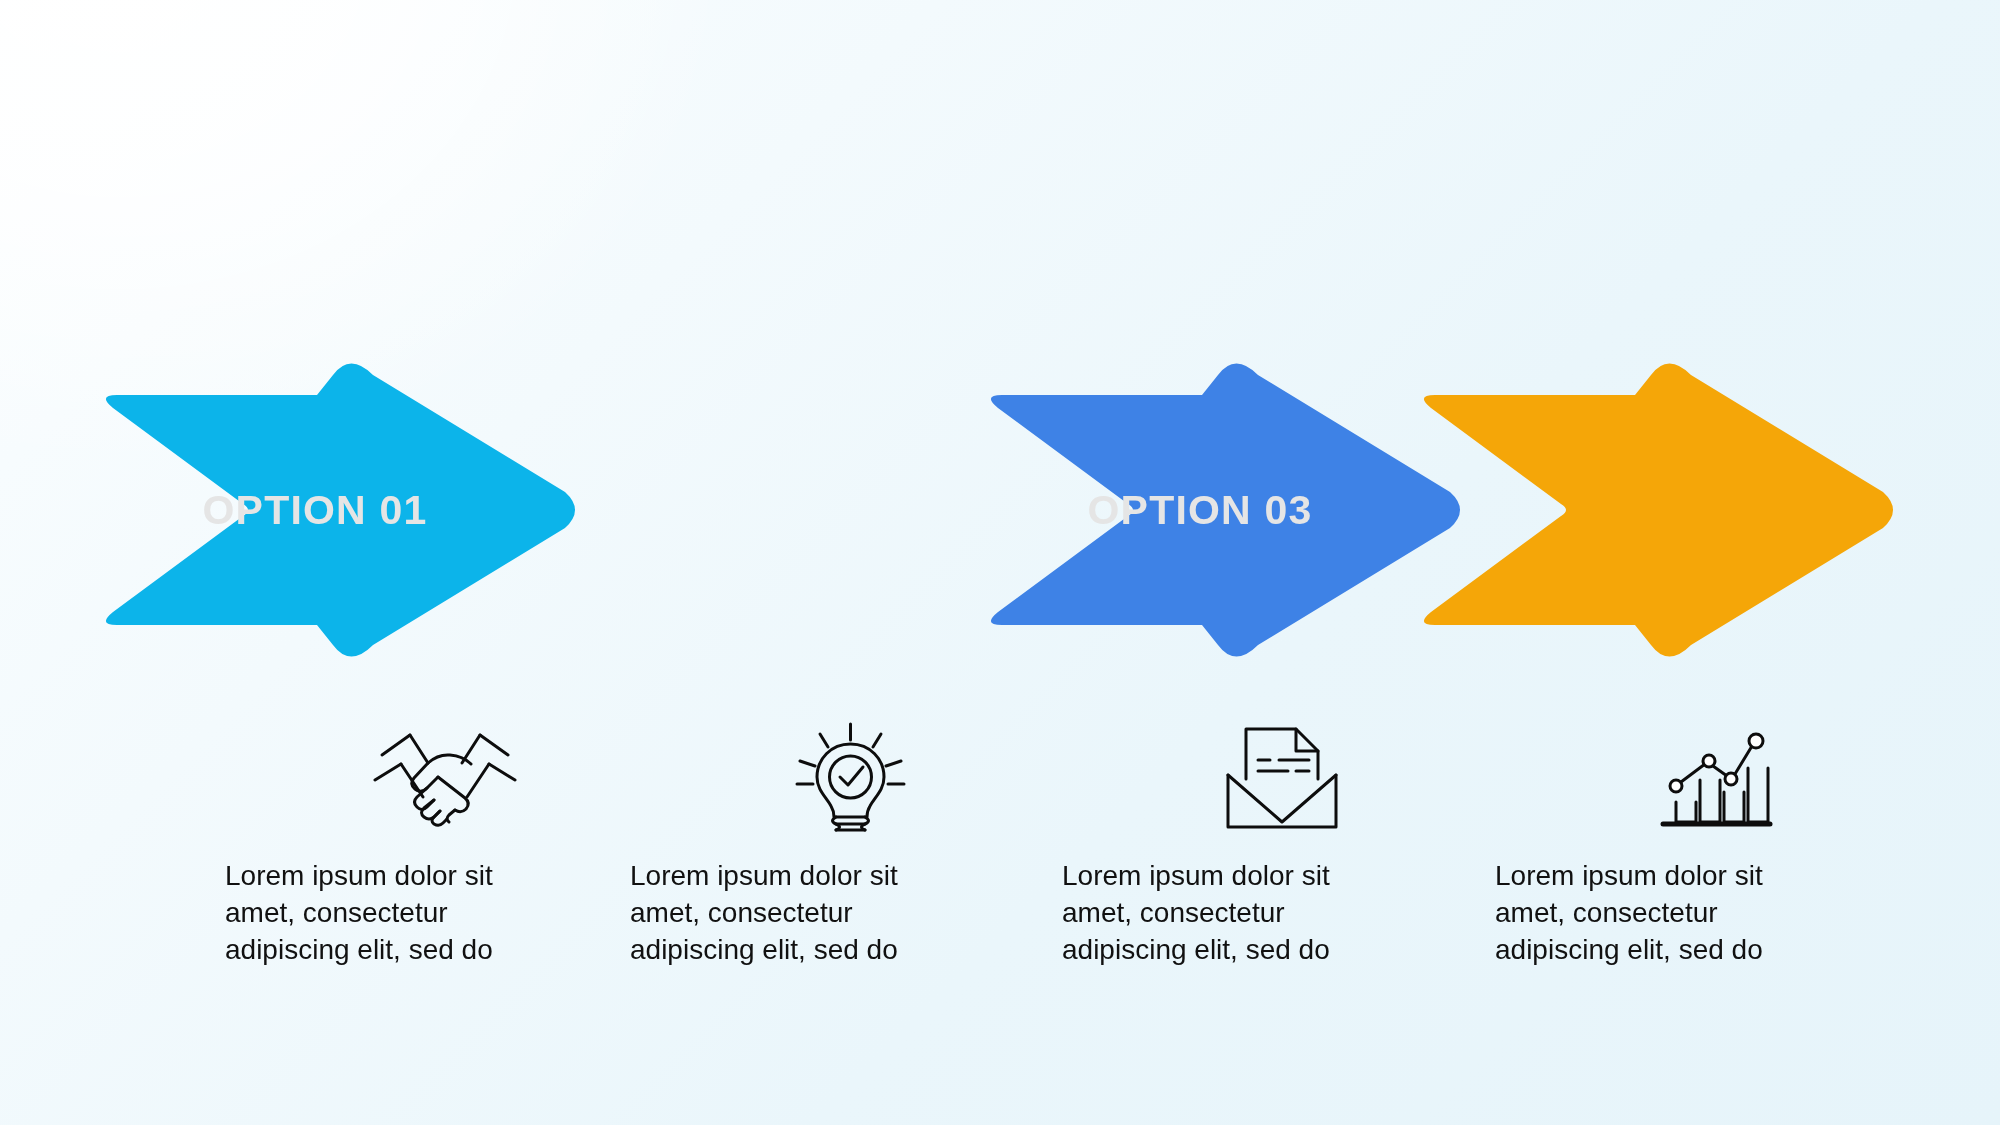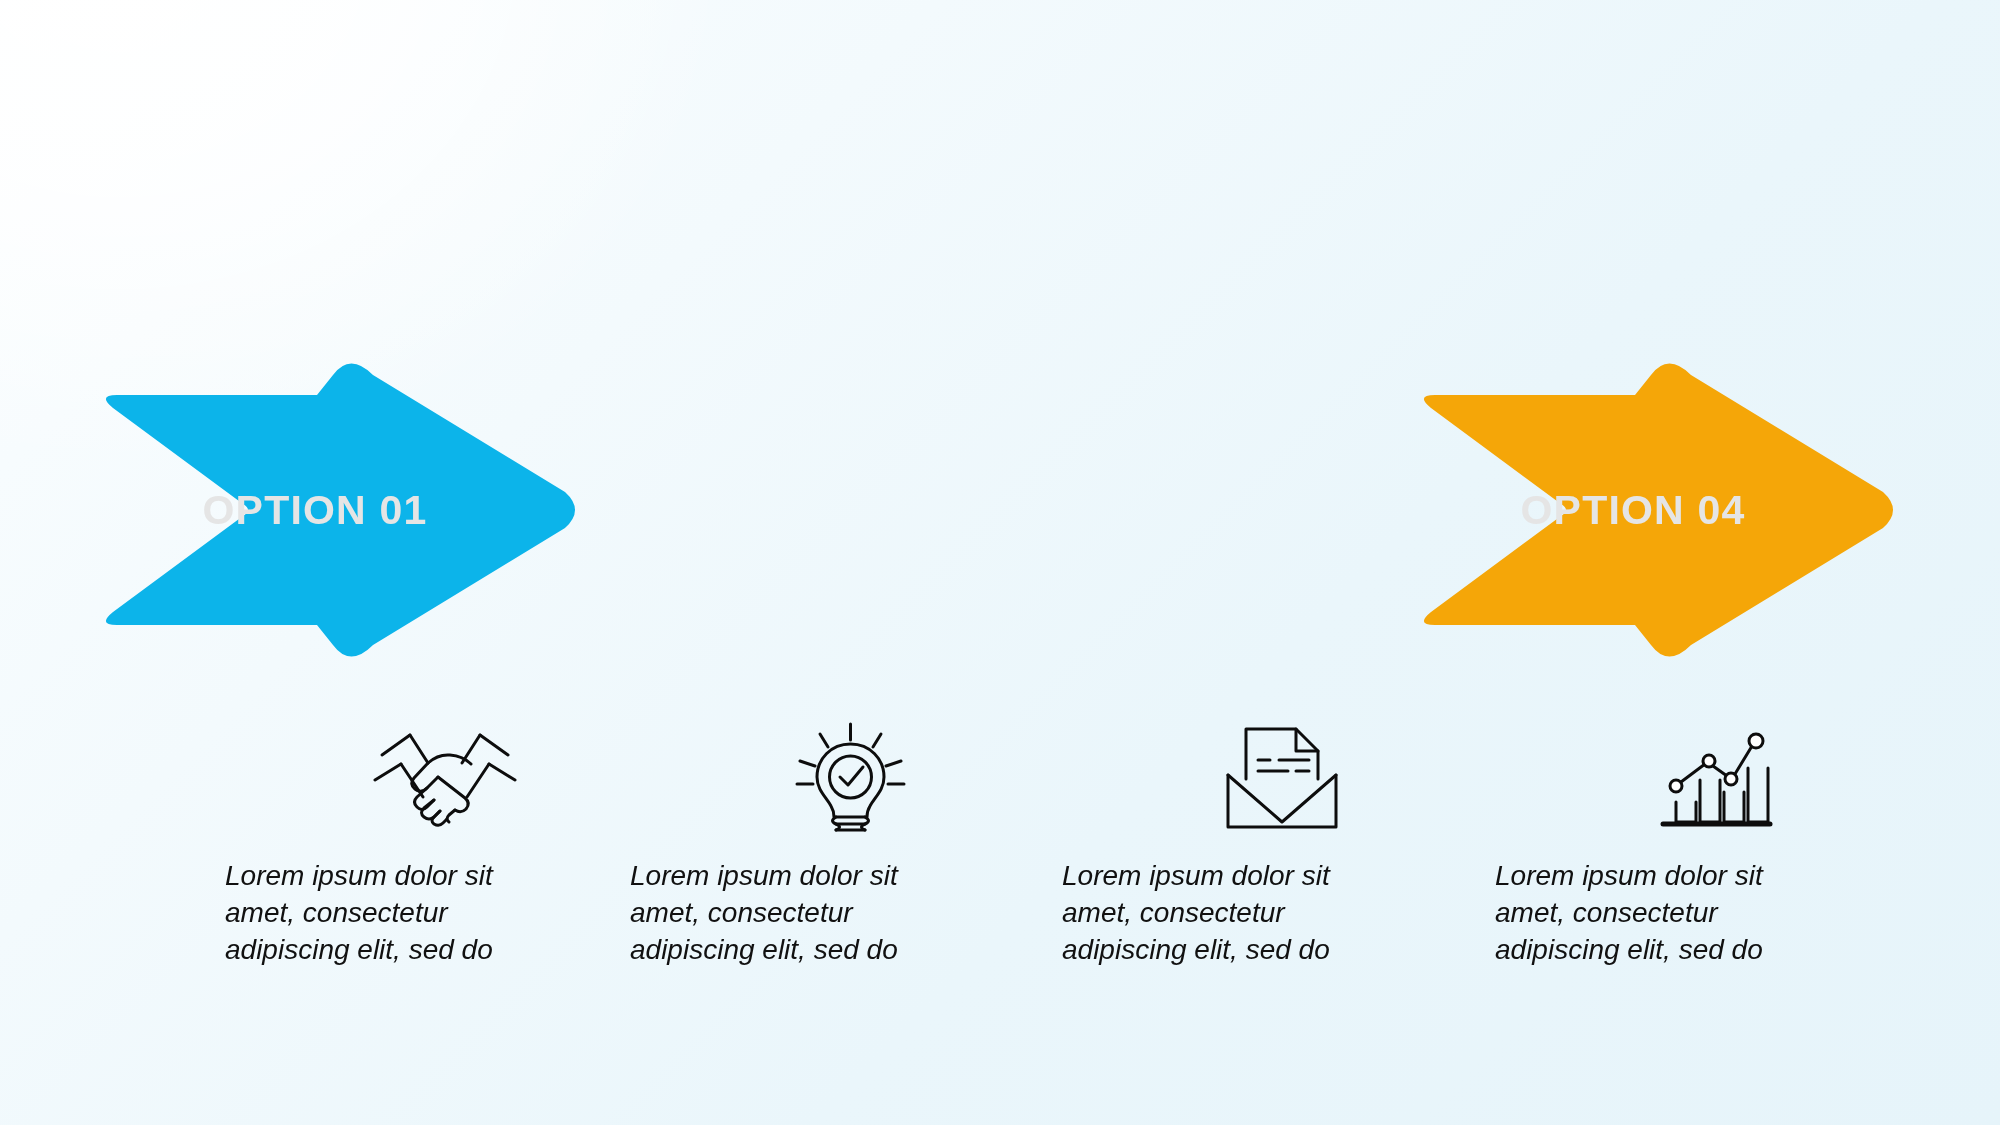--- a/index.html
+++ b/index.html
@@ -82,21 +82,20 @@
   }
   .detail-icon svg {
     display: block;
   }
   .detail-text {
     margin-top: 22px;
     font-size: 28px;
     line-height: 1.33;
     color: #111111;
     width: 300px;
-    font-style: italic;
   }
 </style>
 </head>
 <body>
 
 <div id="canvas">
 
   <div id="arrow-row">
 
     <div class="arrow-step" style="left:95px;">
@@ -114,40 +113,59 @@
                  L 22 295
                  Q 2 295 18 282
                  L 148 186
                  Q 158 180 148 174
                  Z" fill="#0cb4ea"></path>
       </svg>
       <div class="arrow-label">OPTION 01</div>
     </div>
 
 
+    <div class="arrow-step" style="left:980px;">
+      <svg width="490" height="360" viewBox="0 0 490 360">
+        <path d="M 18 78
+                 Q 2 65 22 65
+                 L 222 65
+                 L 238 45
+                 Q 255 22 278 45
+                 L 470 162
+                 Q 490 180 470 198
+                 L 278 315
+                 Q 255 338 238 315
+                 L 222 295
+                 L 22 295
+                 Q 2 295 18 282
+                 L 148 186
+                 Q 158 180 148 174
+                 Z" fill="#3e82e6"></path>
+      </svg>
+      <div class="arrow-label">OPTION 03</div>
+    </div>
 
     <div class="arrow-step" style="left:1413px;">
       <svg width="490" height="360" viewBox="0 0 490 360">
         <path d="M 18 78
                  Q 2 65 22 65
                  L 222 65
                  L 238 45
                  Q 255 22 278 45
                  L 470 162
                  Q 490 180 470 198
                  L 278 315
                  Q 255 338 238 315
                  L 222 295
                  L 22 295
                  Q 2 295 18 282
                  L 148 186
                  Q 158 180 148 174
                  Z" fill="#f5a608"></path>
       </svg>
-      <div class="arrow-label">OPTION 04</div>
     </div>
 
   </div>
 
   <div id="details-row">
 
     <div class="detail-col" style="left:225px;">
       <div class="detail-icon">
         <svg width="150" height="105" viewBox="0 0 150 105" fill="none" stroke="#0d0d0d" stroke-width="3" stroke-linecap="round" stroke-linejoin="round">
           <path d="M12 30 L40 10"></path>

